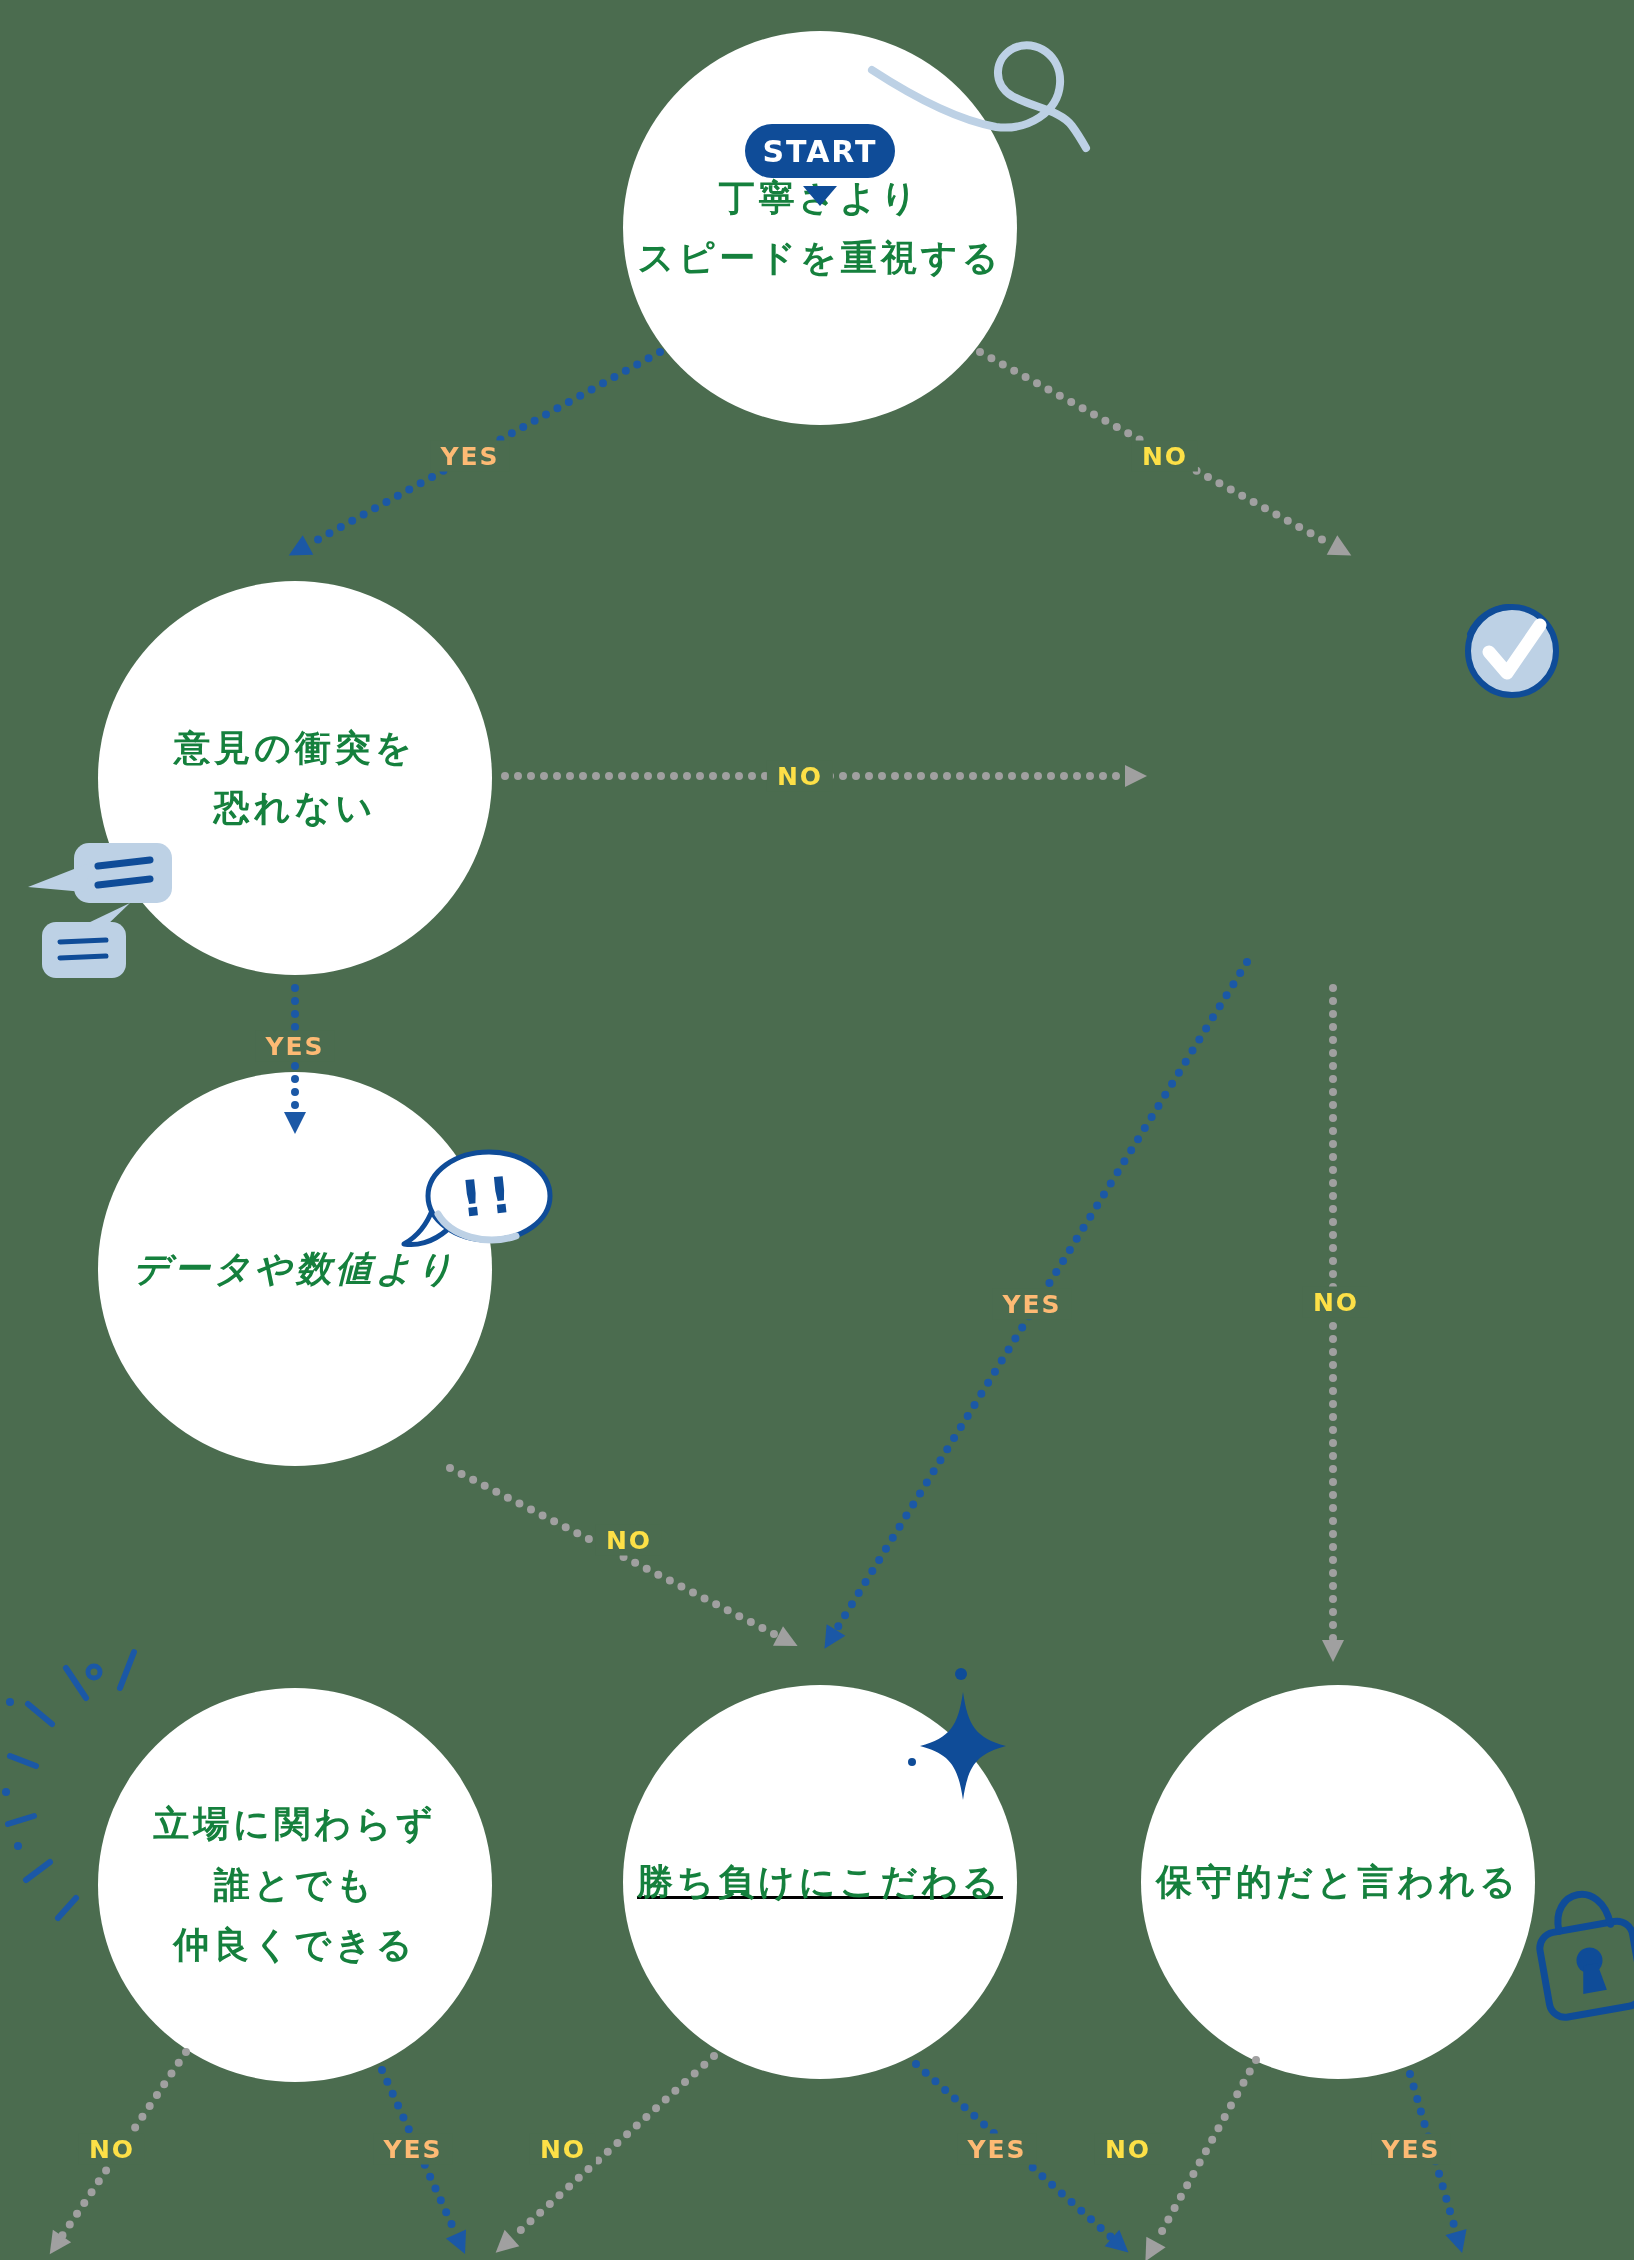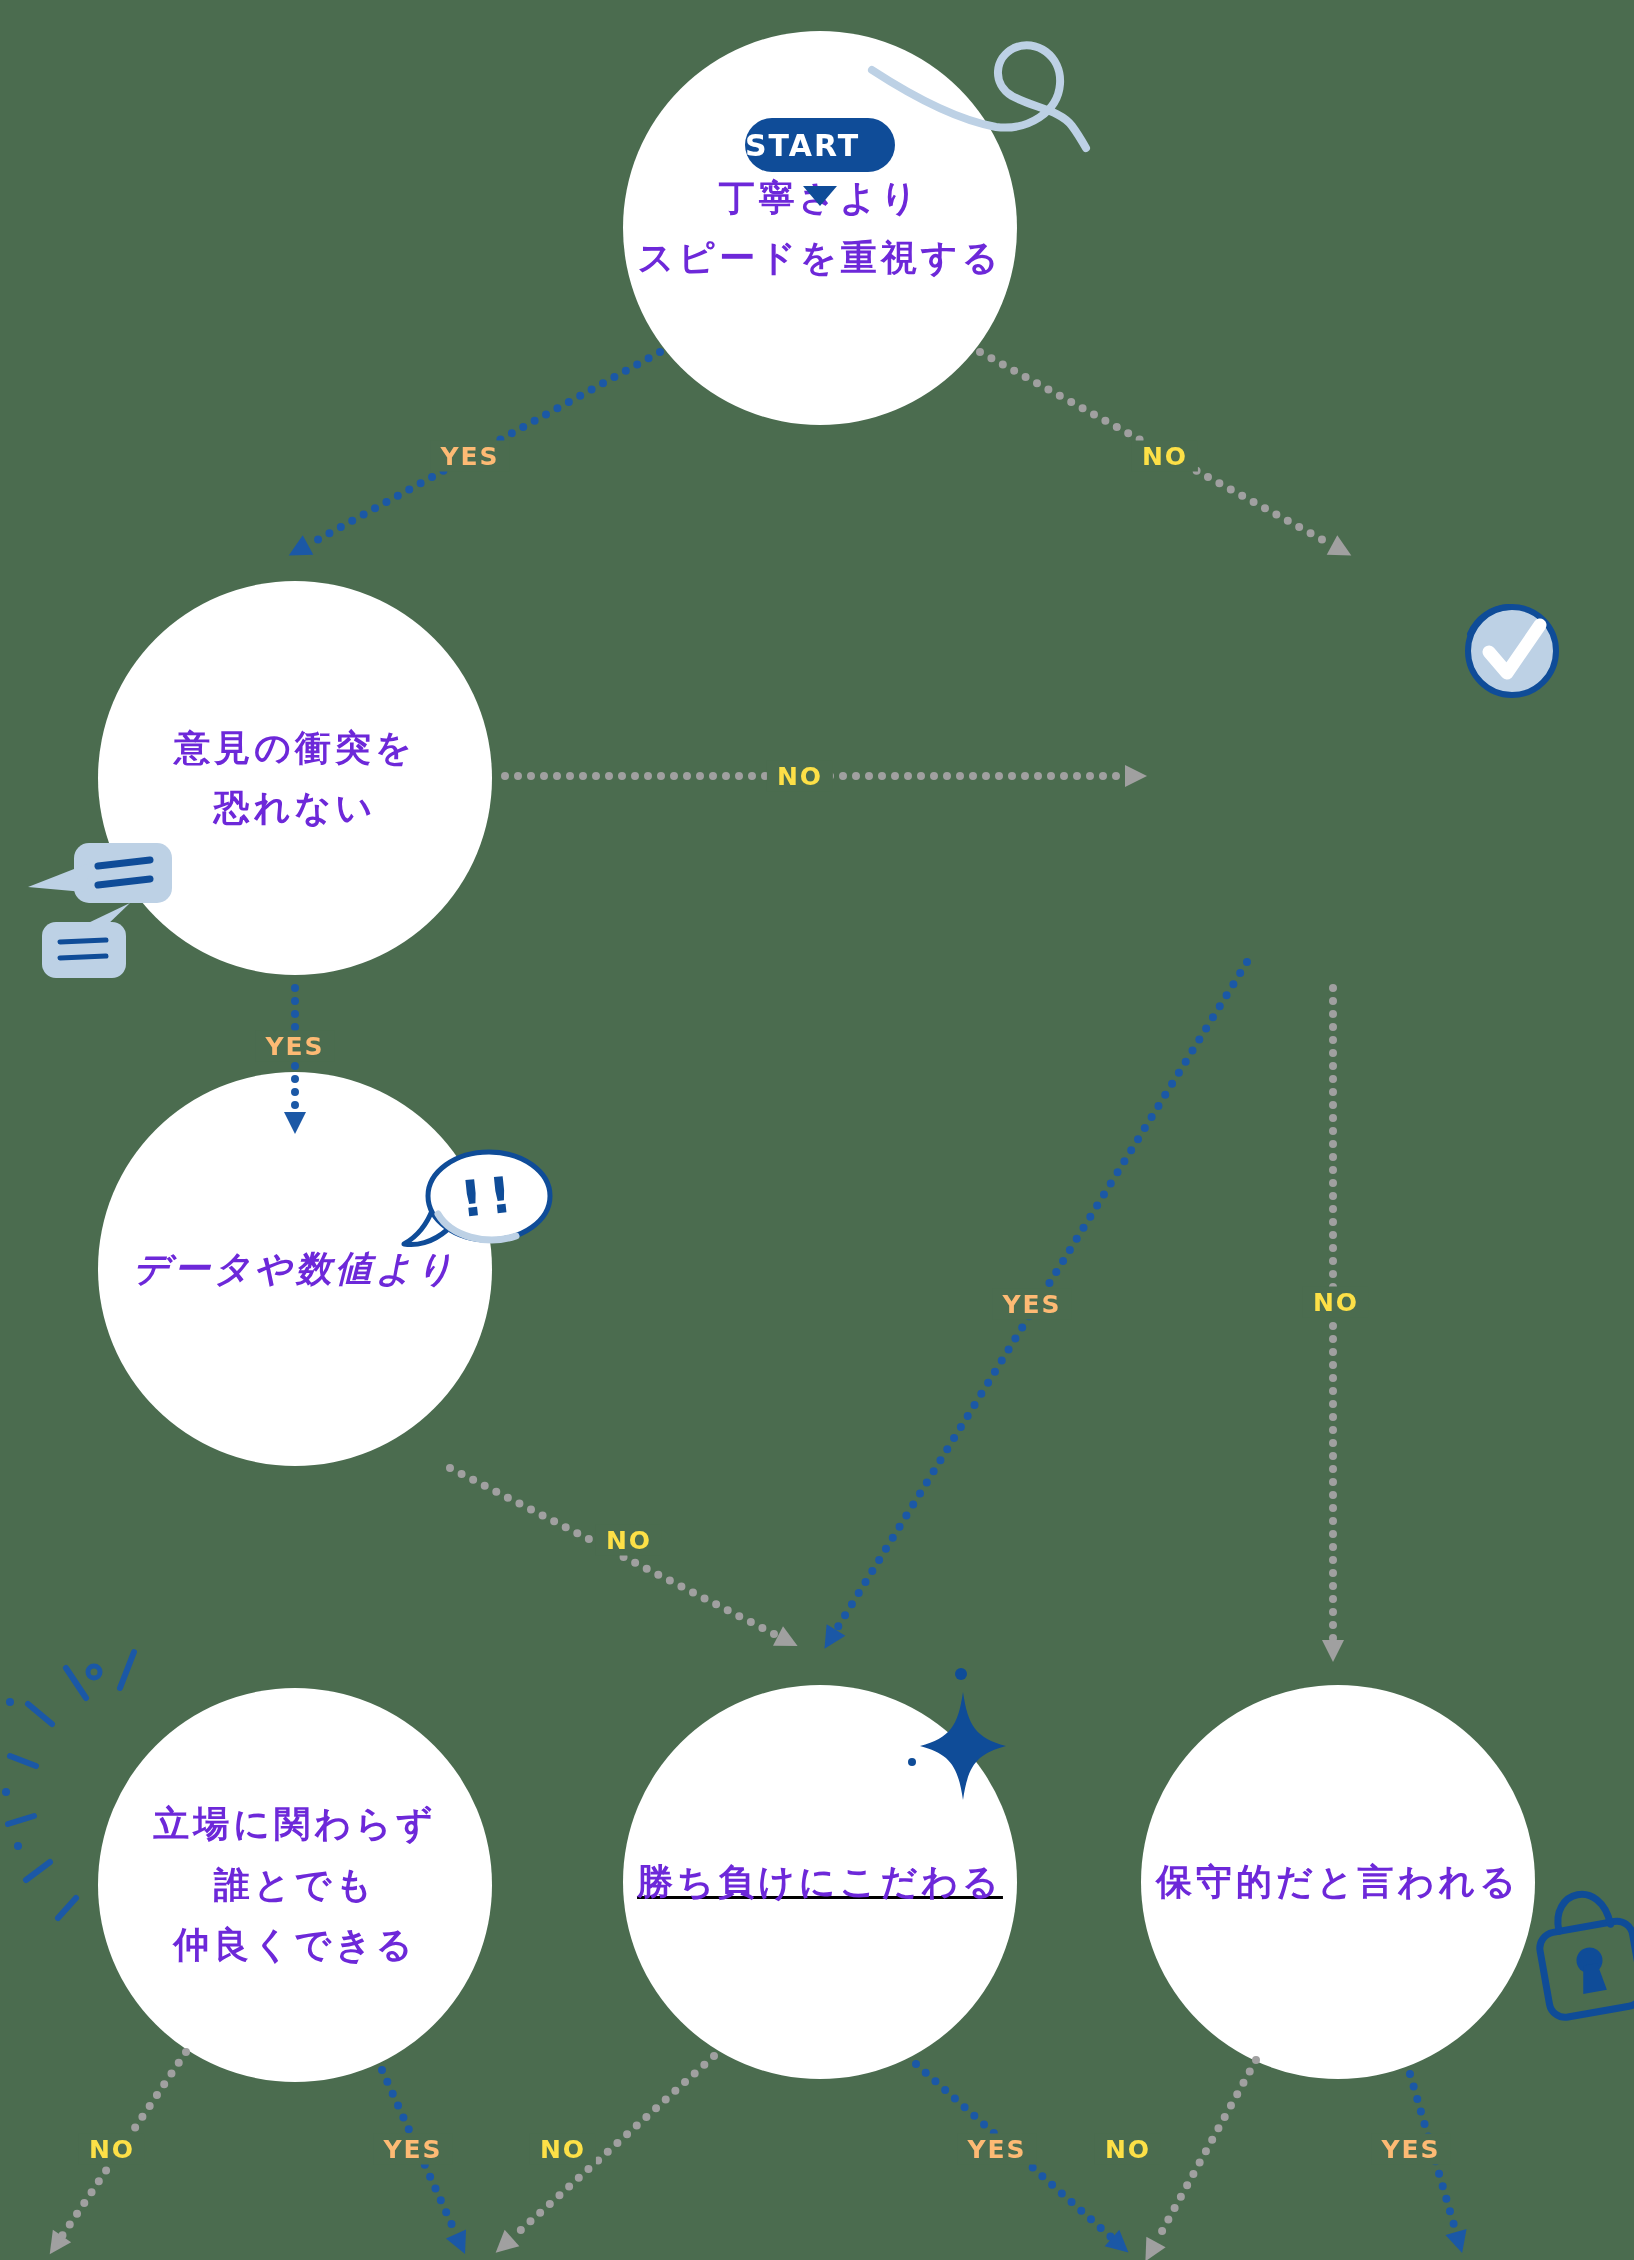--- a/index.html
+++ b/index.html
@@ -17,45 +17,45 @@
   #links{position:absolute;inset:0;z-index:2;pointer-events:none;}
   #labels{position:absolute;inset:0;z-index:3;}
   .node{
     position:absolute;
     background:#ffffff;
     border-radius:50%;
     display:flex;align-items:center;justify-content:center;
     text-align:center;
   }
   .node-line{
-    color:#6d28d9;
+    color:#15803d;
     font-size:36px;
     font-weight:700;
     letter-spacing:4px;
     line-height:1.68;
     white-space:nowrap;
   }
   .edge-label{
     position:absolute;
     transform:translate(-50%,-50%);
     font-size:25px;
     font-weight:800;
     letter-spacing:2px;
     padding:3px 10px;
     background:var(--bg);
     line-height:1;
   }
   .edge-label.blue{color:#fdba74;}
   .edge-label.gray{color:#fde047;}
   .start-badge{
     position:absolute;
-    left:745px;top:118px;width:150px;height:54px;
+    left:745px;top:124px;width:150px;height:54px;
     background:#0f4c98;border-radius:27px;
     color:#ffffff;
-    display:flex;align-items:center;
+    display:flex;align-items:center;justify-content:center;
     font-size:30px;font-weight:700;letter-spacing:2px;
     z-index:4;
   }
   .start-tail{
     position:absolute;
     left:803px;top:186px;
     width:0;height:0;
     border-left:17px solid transparent;
     border-right:17px solid transparent;
     border-top:20px solid #0f4c98;

